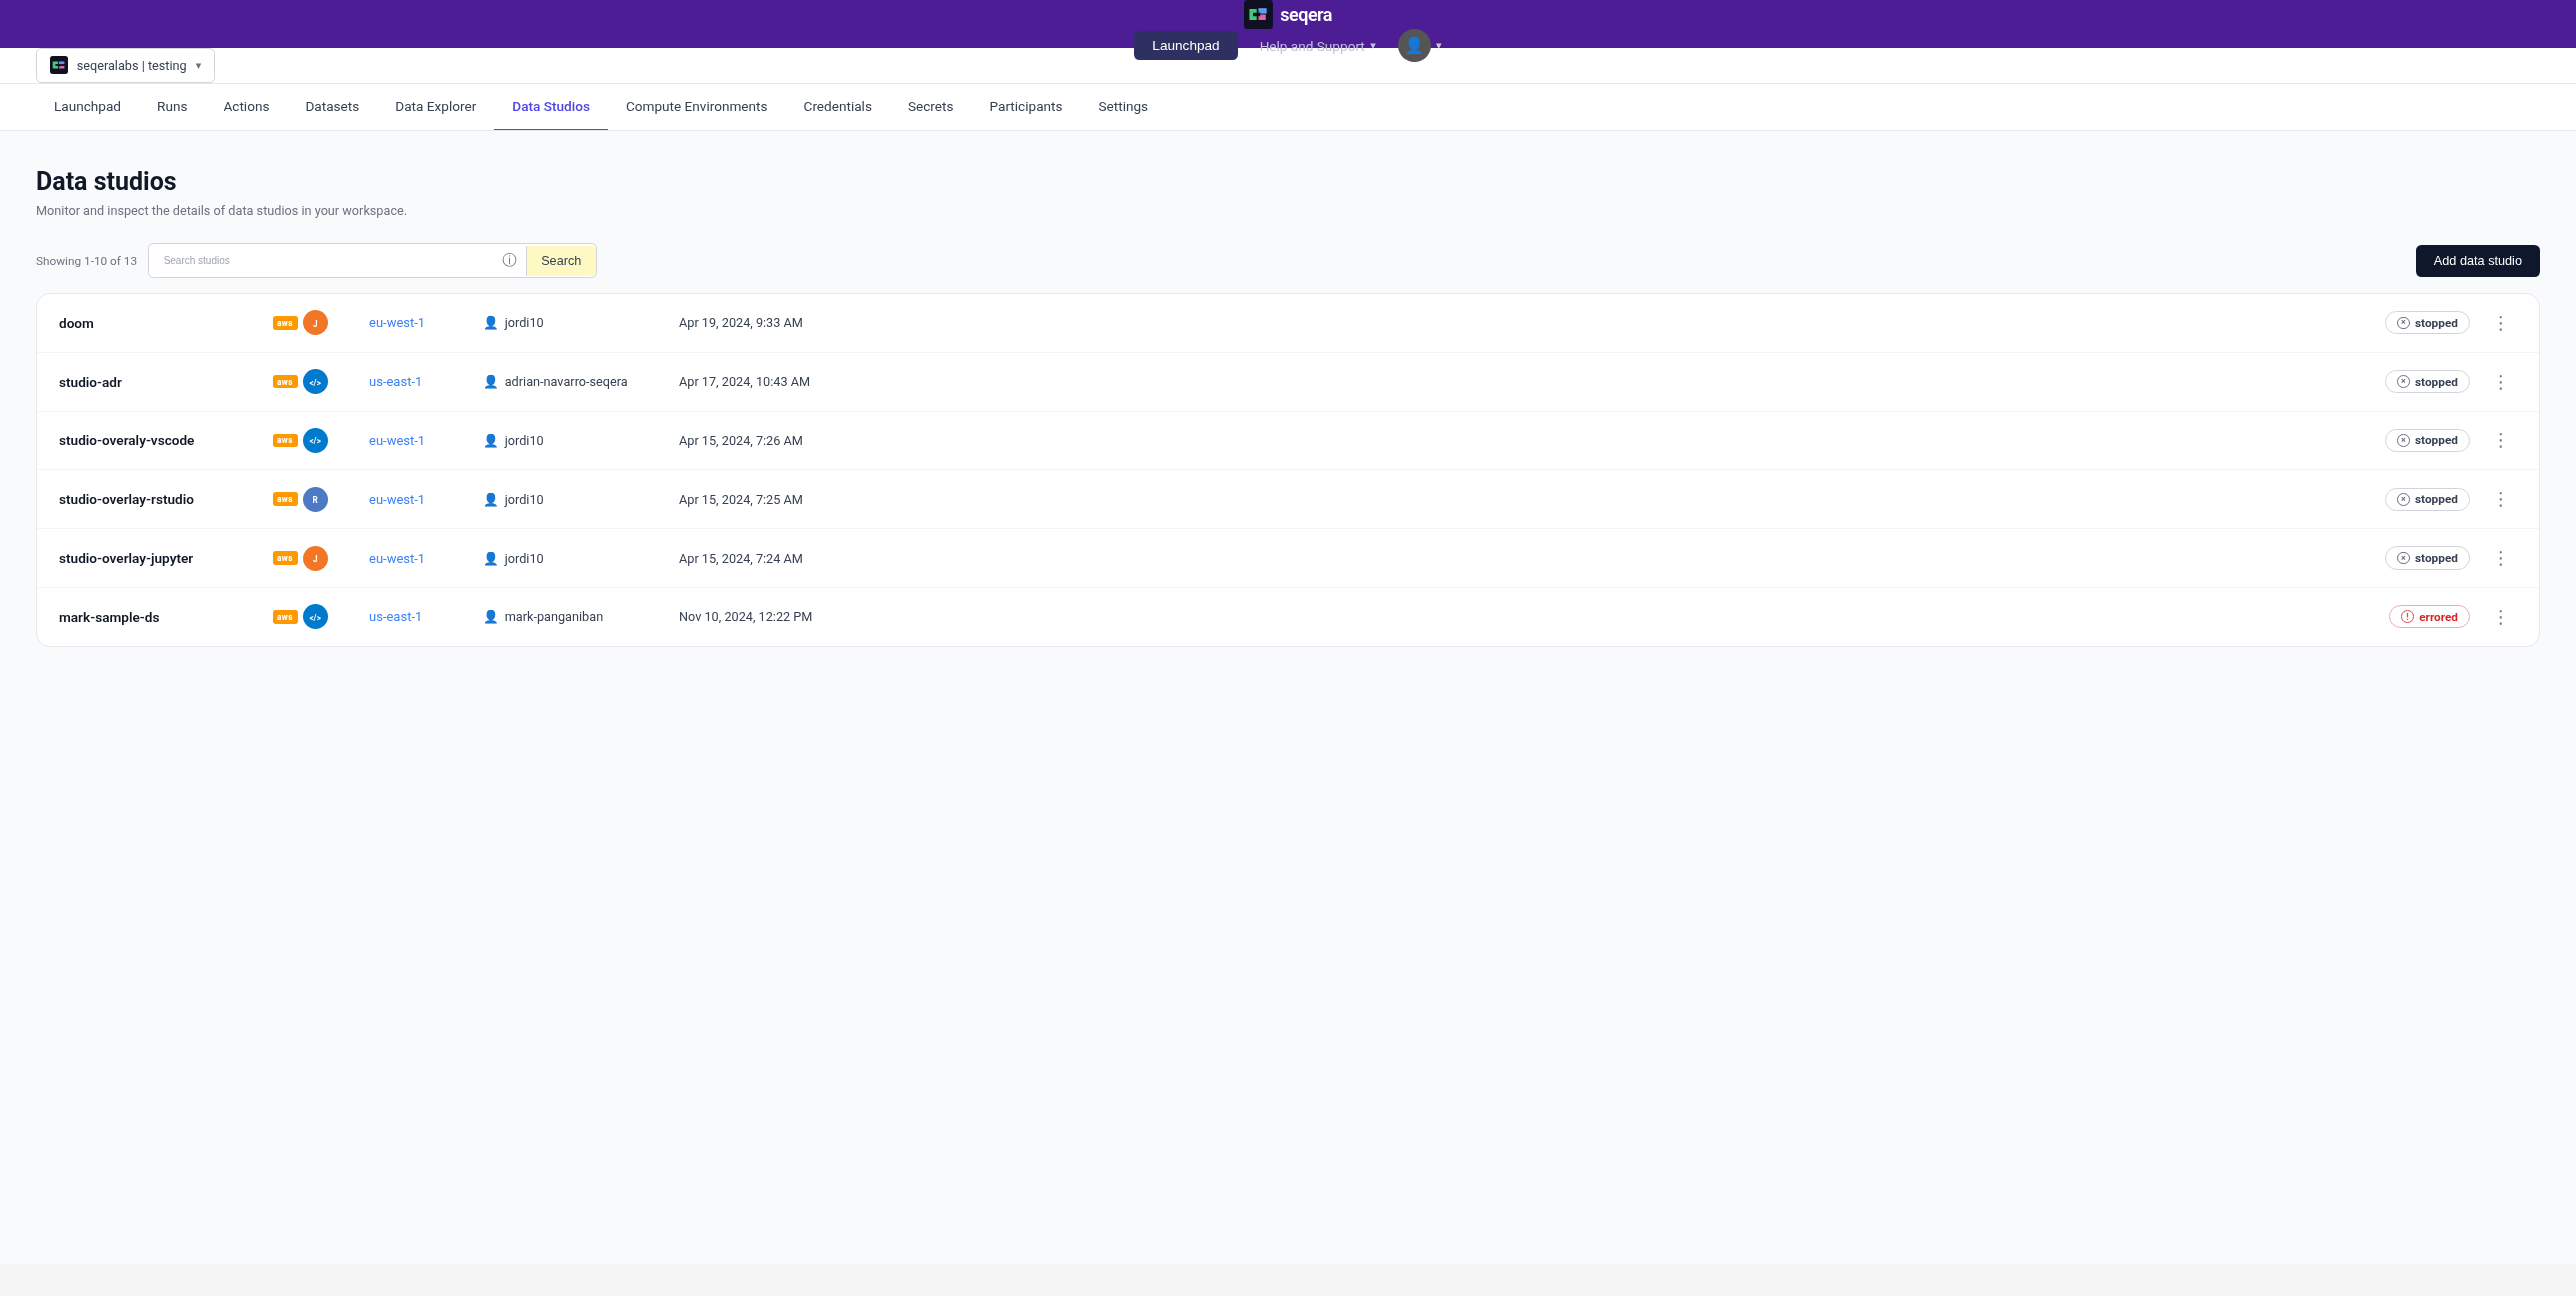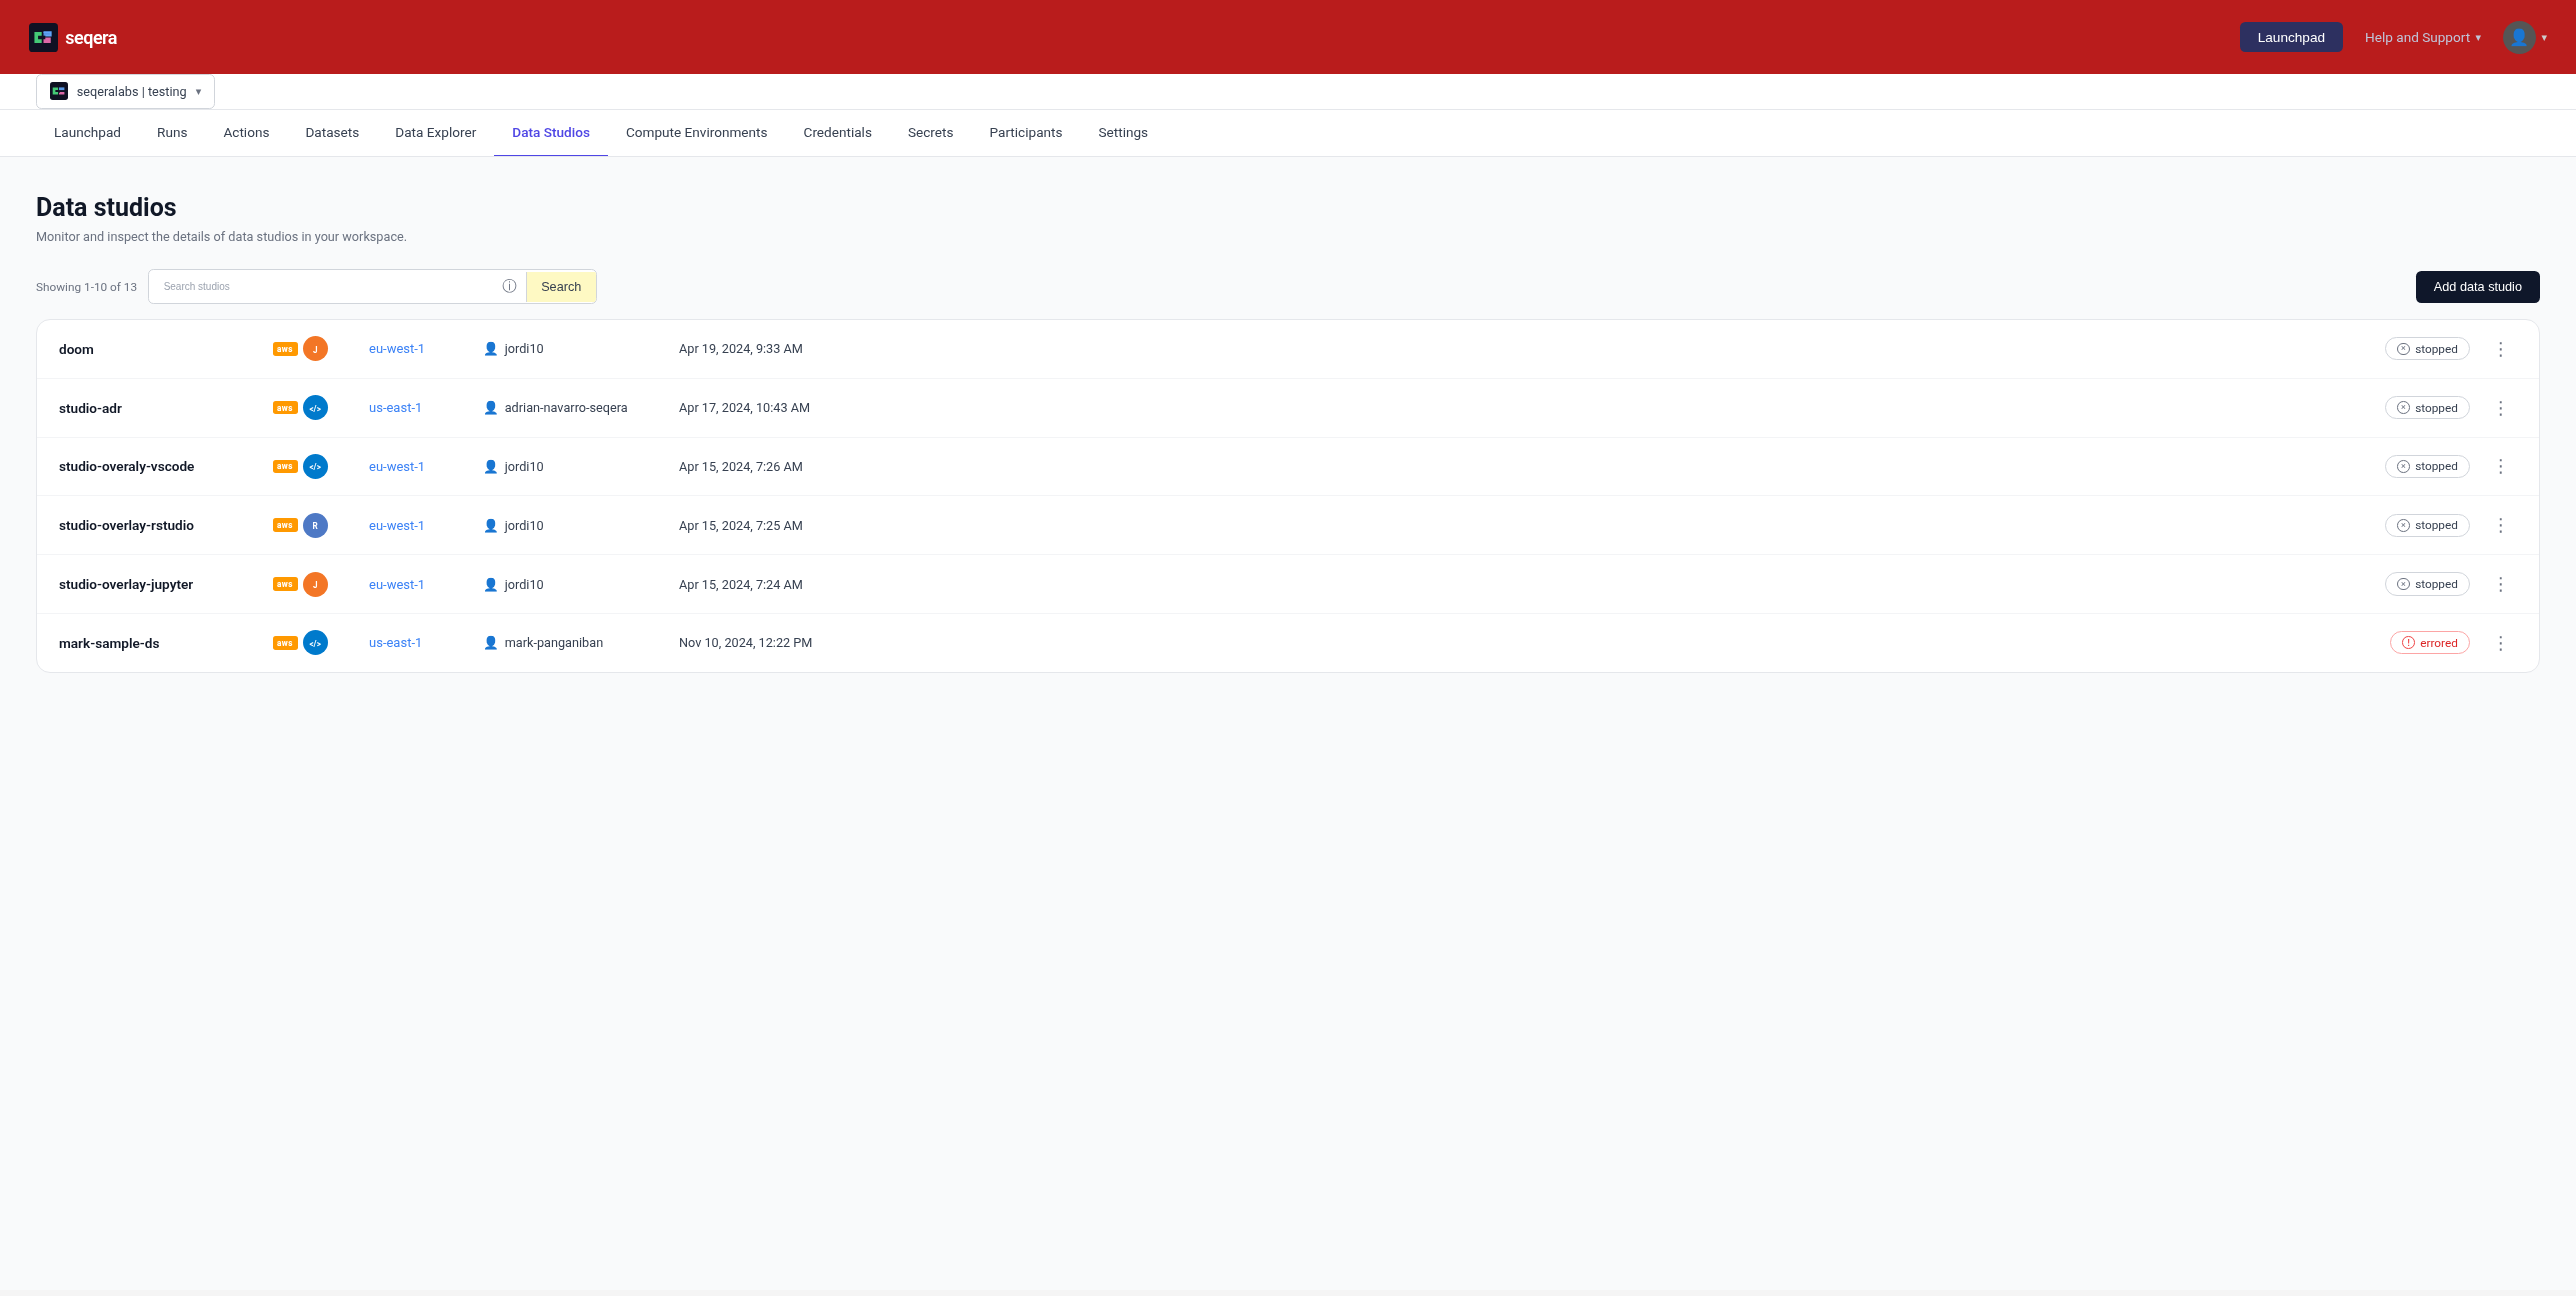--- a/index.html
+++ b/index.html
@@ -1,25 +1,26 @@
 <!DOCTYPE html>
 <html style="font-size:14.5px"><head>
   <meta charset="utf-8">
   <style>
     * { box-sizing: border-box; margin: 0; padding: 0; }
     body { font-family: -apple-system, BlinkMacSystemFont, 'Segoe UI', Roboto, sans-serif; background: #f5f5f5; color: #1a1a2e; }
 
     
     .navbar {
-      background: #b91c1c;
+      background: #4c1d95;
       display: flex;
       align-items: center;
       padding: 0 29px;
-      height: 74px;
+      height: 48px;
       justify-content: space-between;
+      flex-direction: column;
     }
     .navbar-left { display: flex; align-items: center; gap: 14.5px; }
     .logo-icon { width: 29px; height: 29px; }
     .logo-text { color: #fff; font-size: 18px; font-weight: 600; letter-spacing: -0.5px; }
 
     .navbar-right { display: flex; align-items: center; gap: 22px; }
     .launchpad-btn {
       background: #2d3060;
       color: #fff;
       border: none;
@@ -265,20 +266,21 @@
       display: flex;
       align-items: center;
       gap: 5.4px;
       border: 0.9px solid #d1d5db;
       border-radius: 18px;
       padding: 3.6px 11px;
       font-size: 11.8px;
       color: #374151;
       white-space: nowrap;
       flex-shrink: 0;
+      font-weight: bold;
     }
     .status-dot {
       width: 12.7px;
       height: 12.7px;
       border-radius: 50%;
       border: 1.8px solid;
       display: flex;
       align-items: center;
       justify-content: center;
       flex-shrink: 0;

